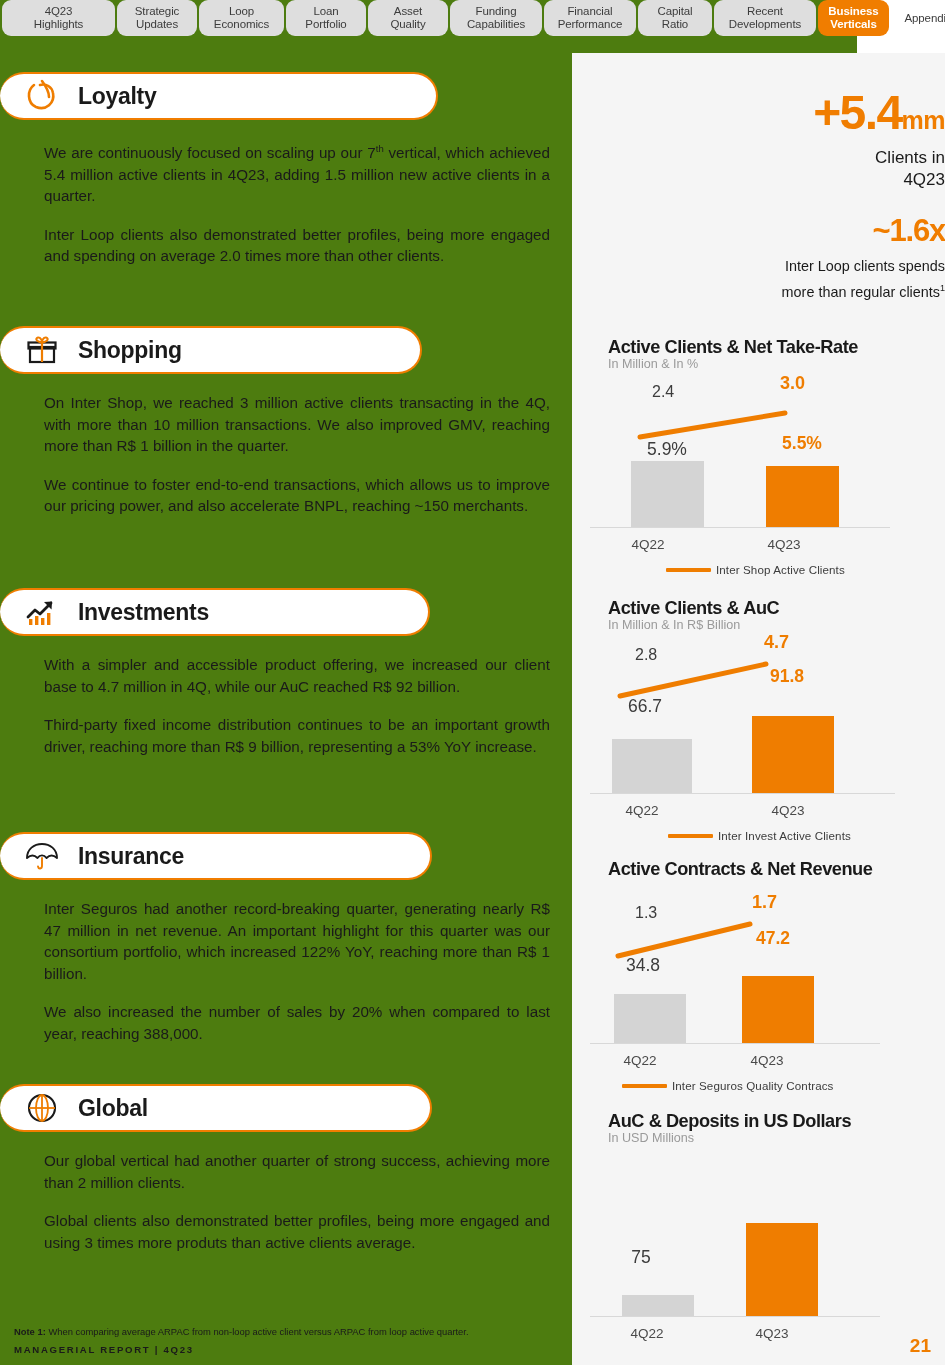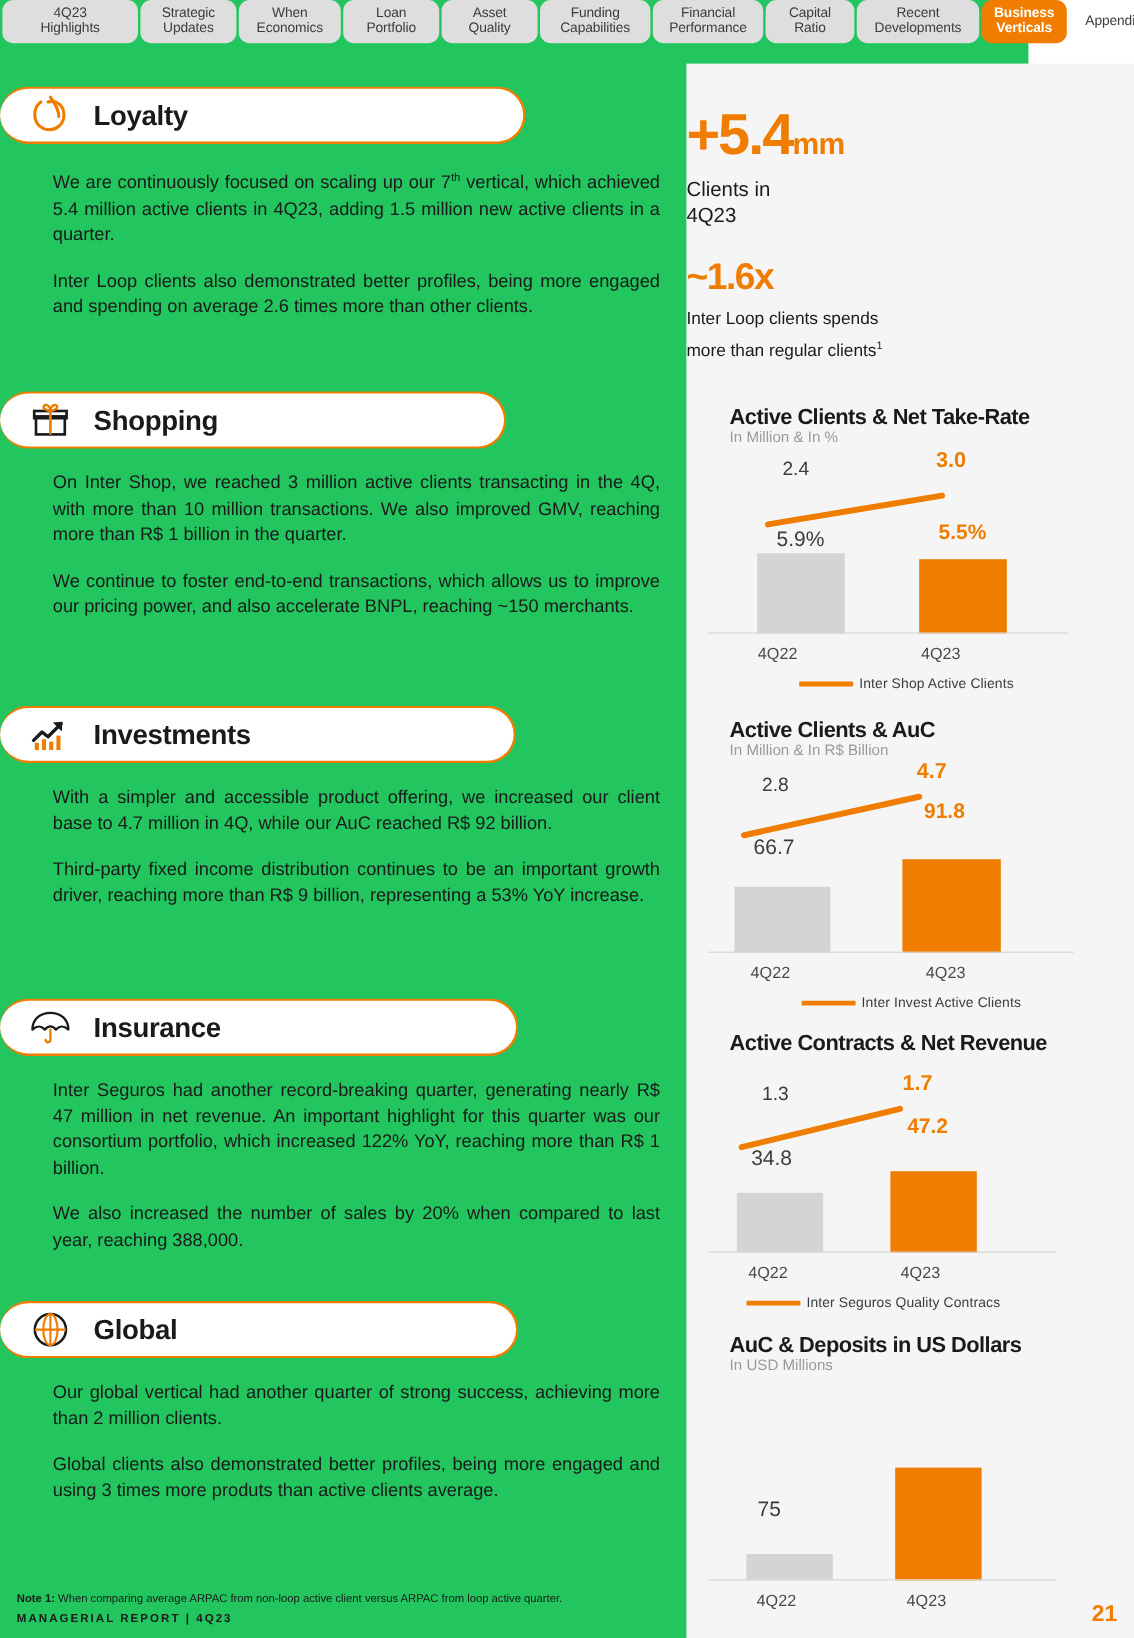--- a/index.html
+++ b/index.html
@@ -2,21 +2,21 @@
 <html><head>
 <meta charset="utf-8">
 <style>
   * { box-sizing: border-box; margin: 0; padding: 0; }
   html, body {
     width: 945px; height: 1365px;
     background: #ffffff;
     font-family: "Liberation Sans", sans-serif;
     overflow: hidden;
   }
-  .page { position: relative; width: 857px; height: 1365px; background:#22c55e; }
+  .page { position: relative; width: 857px; height: 1365px; background:#4d7c0f; }
 
   
   .tabbar {
     position: absolute; top: 0; left: 0; width: 945px; height: 36px;
     display: flex; align-items: stretch; gap: 2px; padding: 0 2px;
   }
   .tab {
     flex: 0 0 auto;
     background: #dedede;
     border-radius: 9px;
@@ -73,21 +73,21 @@
   .footer-brand {
     position: absolute; left: 14px; bottom: 10px;
     font-size: 9.6px; font-weight: 700; letter-spacing: 1.7px; color: #1a1a1a;
   }
 
   
   .right {
     position: absolute; left: 572px; top: 53px; width: 373px; height: 1312px;
     background: #f5f5f5;
   }
-  .hero { text-align: left; }
+  .hero { text-align: right; }
   .hero-num {
     font-size: 48px; font-weight: 800; color: #f07d00; letter-spacing: -1.6px;
     line-height: 52px;
   }
   .hero-num .unit { font-size: 25px; font-weight: 800; letter-spacing: -0.5px; }
   .hero-sub {
     font-size: 17px; line-height: 21px; color: #1a1a1a; margin-top: 1px; font-weight: 400;
   }
   .hero-num2 {
     font-size: 31px; font-weight: 800; color: #f07d00; letter-spacing: -1.2px; line-height: 46px;
@@ -141,21 +141,21 @@
   <div class="tabbar">
     <div class="tab" style="width:113px">
       <span>4Q23</span>
       <span>Highlights</span>
     </div>
     <div class="tab" style="width:80px">
       <span>Strategic</span>
       <span>Updates</span>
     </div>
     <div class="tab" style="width:85px">
-      <span>When</span>
+      <span>Loop</span>
       <span>Economics</span>
     </div>
     <div class="tab" style="width:80px">
       <span>Loan</span>
       <span>Portfolio</span>
     </div>
     <div class="tab" style="width:80px">
       <span>Asset</span>
       <span>Quality</span>
     </div>
@@ -191,21 +191,21 @@
         <span class="icon">
           <svg width="40" height="38" viewBox="0 0 40 38">
             <path d="M12 8 C5 13, 5 26, 14 30 C24 34, 33 26, 31 16 C30 10, 24 6, 18 8" fill="none" stroke="#ef7d00" stroke-width="2.6" stroke-linecap="round"></path>
             <path d="M20 4 C23 8, 27 14, 27 20" fill="none" stroke="#ef7d00" stroke-width="2.6" stroke-linecap="round"></path>
           </svg>
         </span>
         <span class="title">Loyalty</span>
       </div>
       <div class="body-text" style="margin-top:18px;">
         <p>We are continuously focused on scaling up our 7<sup>th</sup> vertical, which achieved 5.4 million active clients in 4Q23, adding 1.5 million new active clients in a quarter.</p>
-        <p>Inter Loop clients also demonstrated better profiles, being more engaged and spending on average 2.6 times more than other clients.</p>
+        <p>Inter Loop clients also demonstrated better profiles, being more engaged and spending on average 2.0 times more than other clients.</p>
       </div>
     </div>
 
     <div class="vertical-block" style="top:284px;">
       <div class="pill" style="width:422px">
         <span class="icon">
           <svg width="34" height="34" viewBox="0 0 34 34">
             <rect x="5" y="14" width="24" height="15" fill="none" stroke="#1a1a1a" stroke-width="2.2"></rect>
             <rect x="3.5" y="9.5" width="27" height="6" fill="none" stroke="#1a1a1a" stroke-width="2.2"></rect>
             <line x1="17" y1="9.5" x2="17" y2="29" stroke="#ef7d00" stroke-width="2.2"></line>

